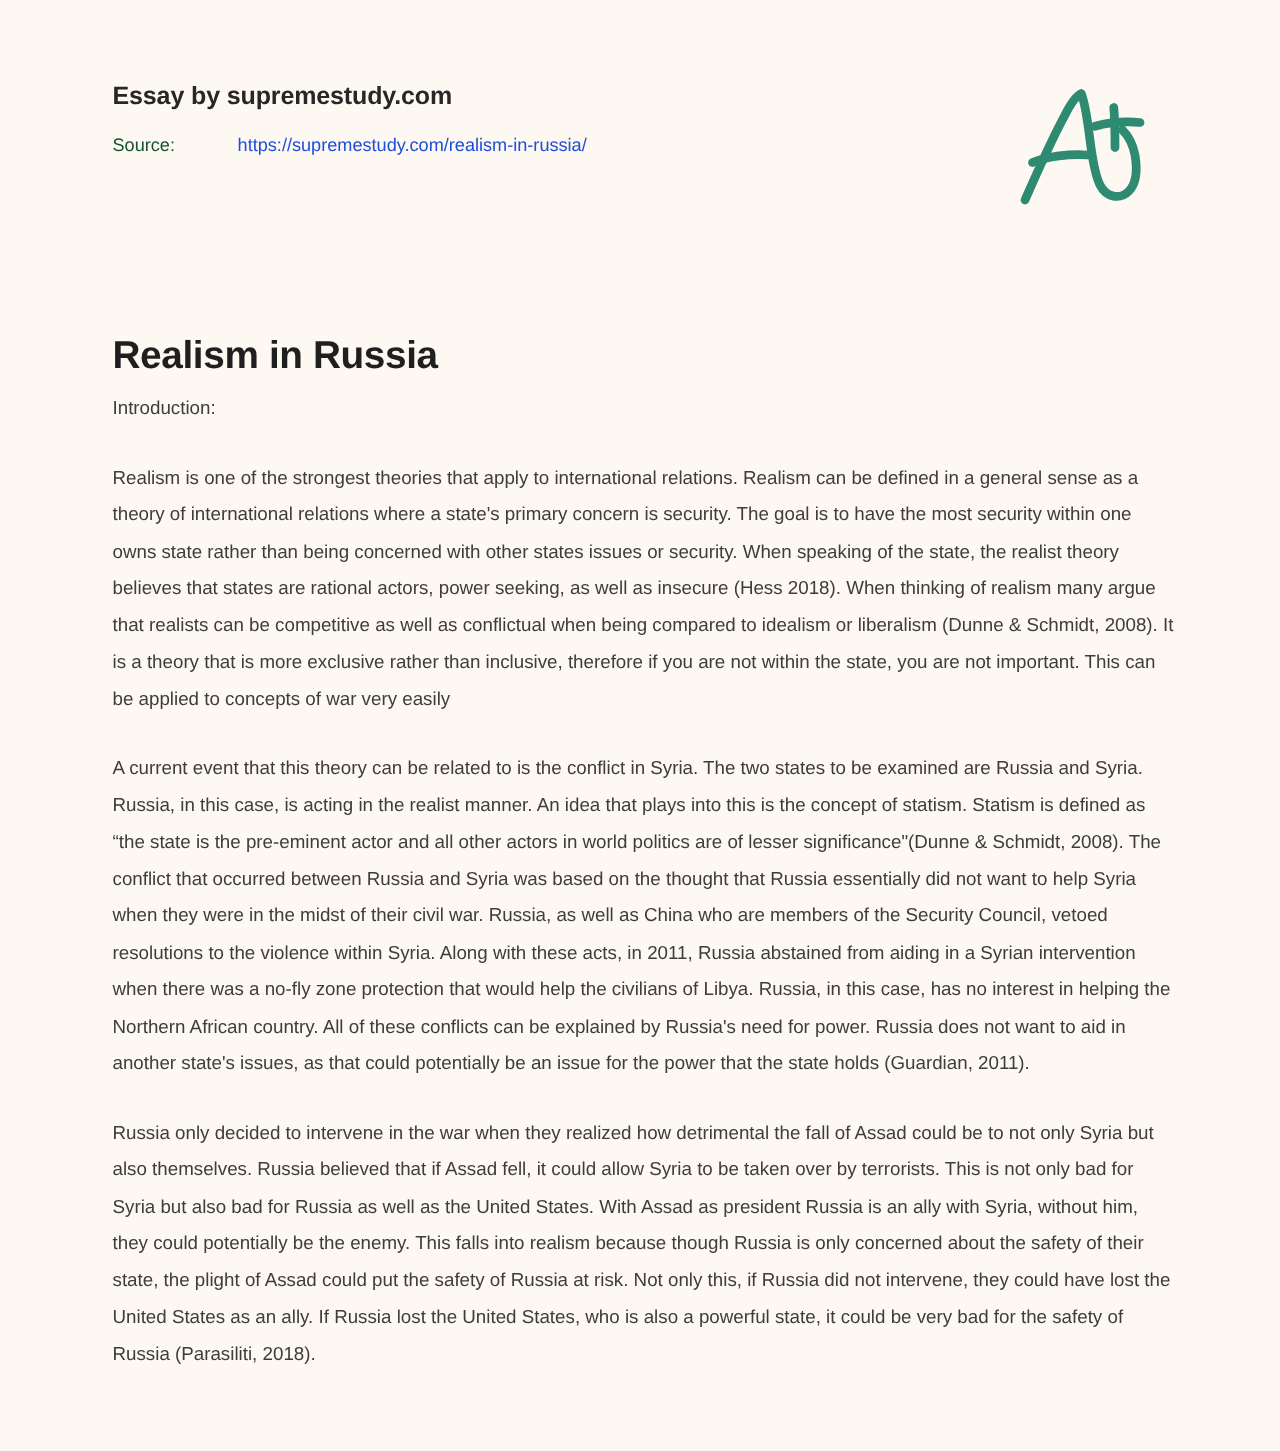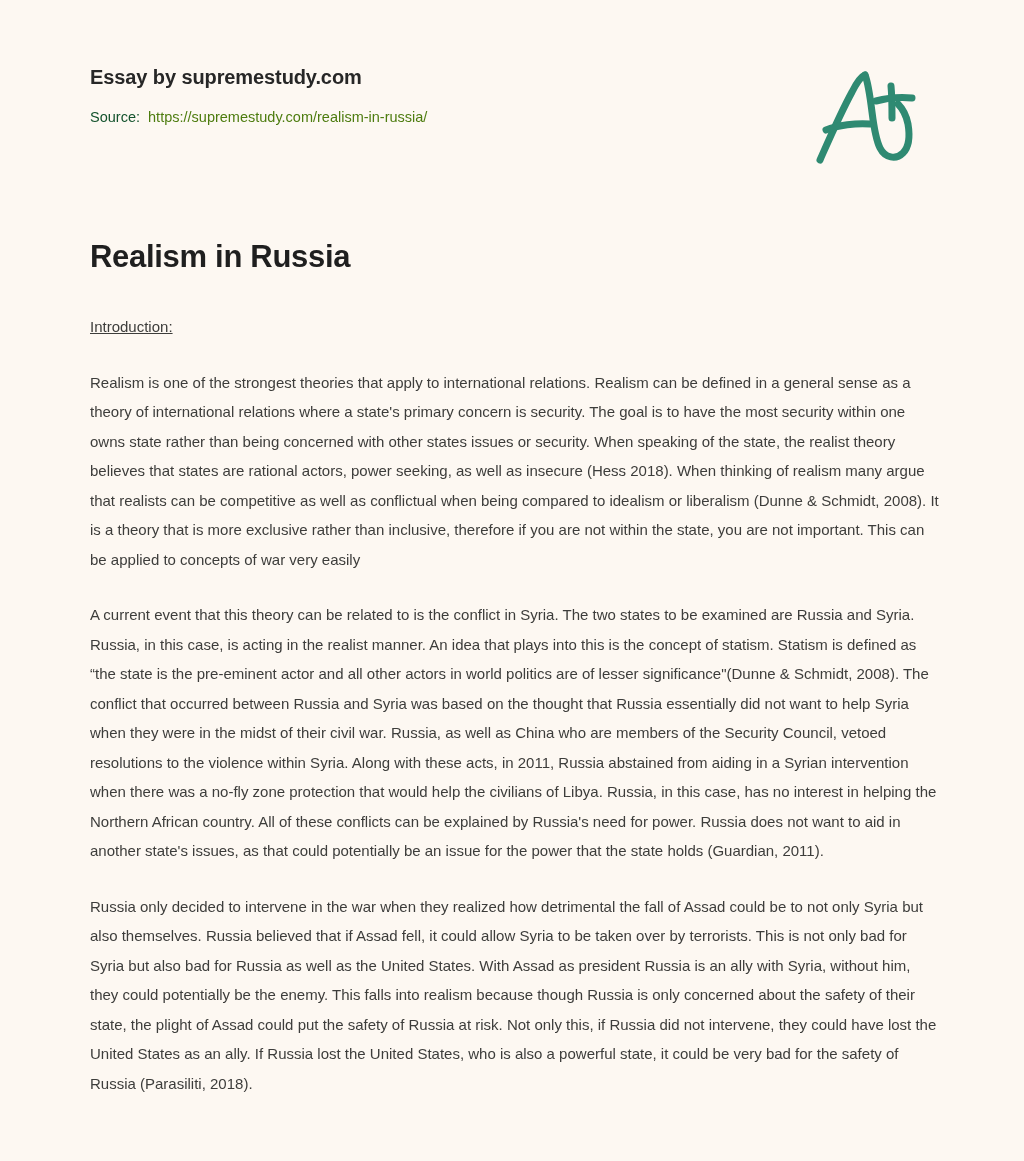--- a/index.html
+++ b/index.html
@@ -45,43 +45,44 @@
     line-height: 20px;
     color: #80807e;
     white-space: nowrap;
   }
 
   .source-label {
     color: #14532d;
   }
 
   .source-url {
-    color: #4d7c0f;
+    color: #1d4ed8;
     text-decoration: none;
+    margin-left: 42px;
   }
 
   
   .logo {
     position: absolute;
     left: 808px;
     top: 68px;
     width: 112px;
     height: 98px;
   }
   .logo svg {
     display: block;
     width: 112px;
     height: 98px;
   }
 
   
   .doc-title {
     position: absolute;
     left: 90px;
-    top: 237px;
+    top: 264px;
     margin: 0;
     font-size: 31px;
     font-weight: 600;
     color: #1f1f1f;
     letter-spacing: -0.3px;
     line-height: 40px;
   }
 
   
   .content {
@@ -94,21 +95,20 @@
   .content p {
     margin: 0 0 26px 0;
     font-size: 15px;
     line-height: 29.5px;
     color: #3d3d3b;
     text-align: left;
   }
 
   .content p.section-label {
     margin-bottom: 26px;
-    text-decoration: underline;
   }
 </style>
 </head>
 <body>
 
 <div class="page">
 
   <div class="header">
     <div class="essay-by">Essay by supremestudy.com</div>
     <div class="source-line">

